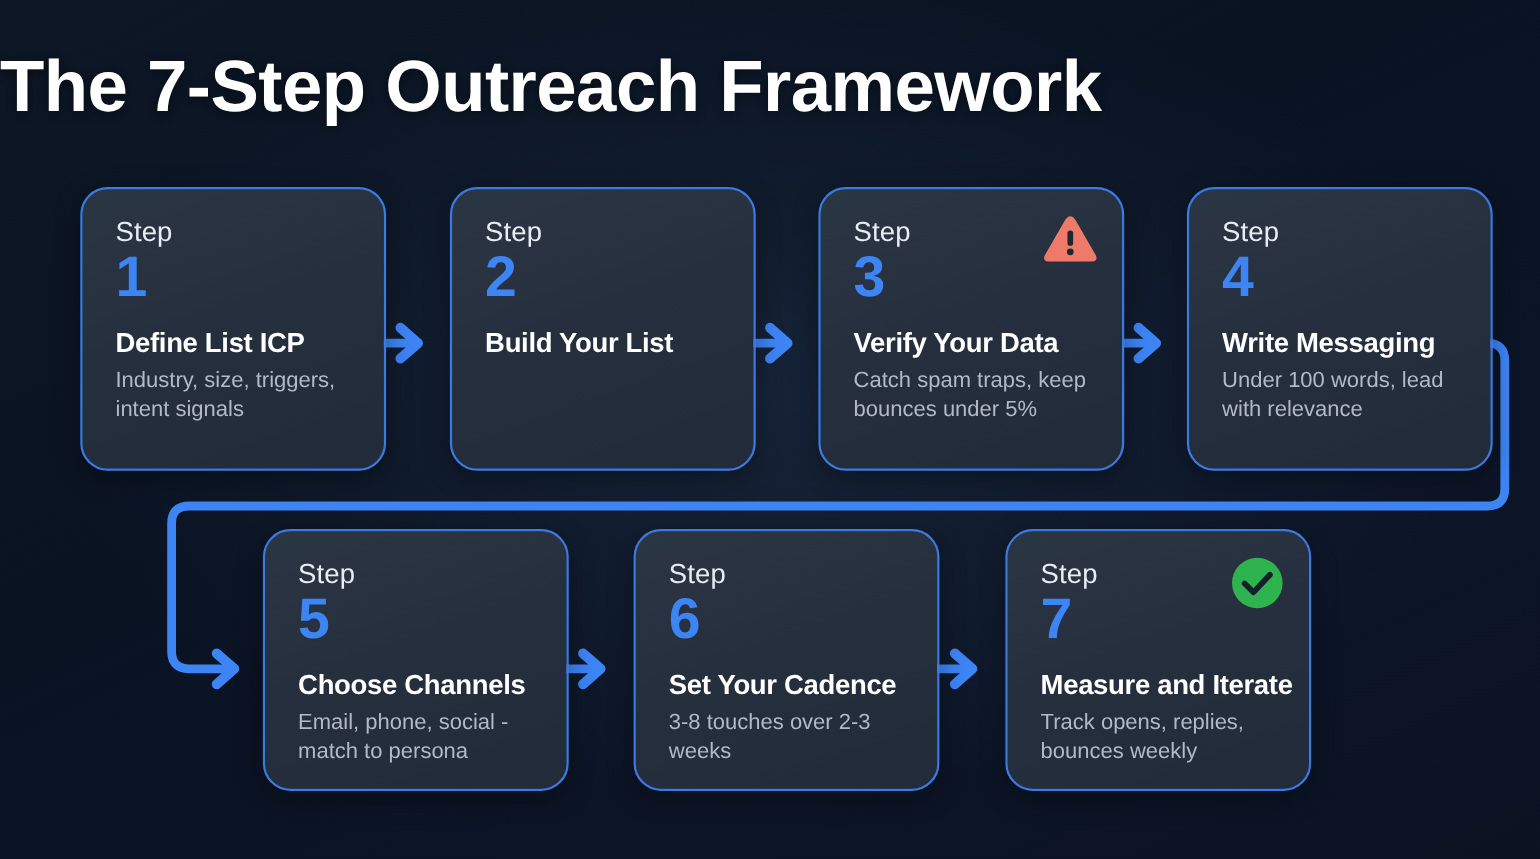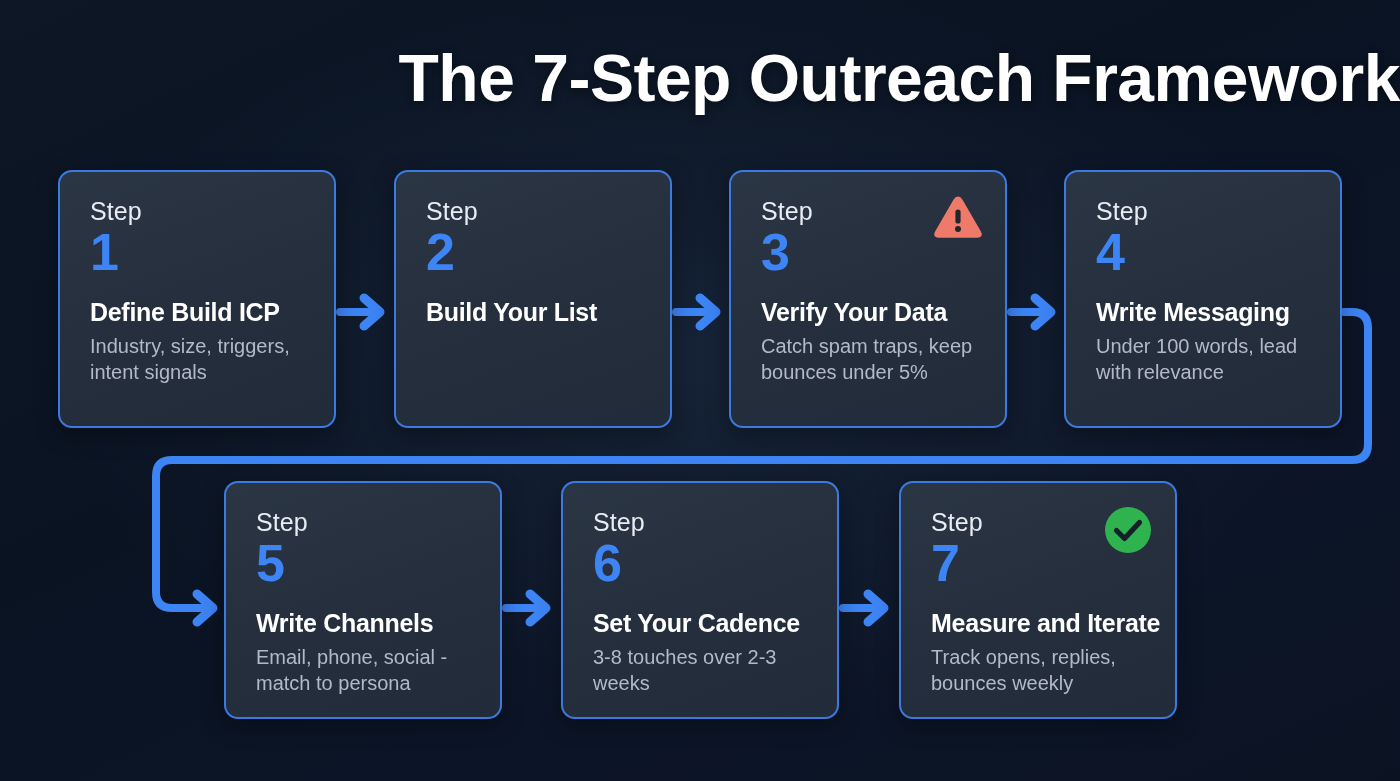--- a/index.html
+++ b/index.html
@@ -24,46 +24,47 @@
     width: 1400px;
     height: 781px;
   }
 
   
   .title {
     position: absolute;
     top: 40px;
     left: 0;
     width: 1400px;
-    text-align: right;
+    text-align: left;
     font-size: 66px;
     font-weight: 700;
     letter-spacing: -0.5px;
     color: #ffffff;
     text-shadow: 0 2px 10px rgba(0,0,0,0.45);
   }
 
   
   .wires {
     position: absolute;
     inset: 0;
     width: 1400px;
     height: 781px;
     pointer-events: none;
   }
 
   
   .card {
     position: absolute;
     border: 2px solid #3b7ae0;
-    border-radius: 14px;
+    border-radius: 25px;
     background: linear-gradient(160deg, #2b3645 0%, #262f3d 45%, #222b39 100%);
     box-shadow: 0 6px 22px rgba(0,0,0,0.34);
     padding: 26px 24px 22px 30px;
     overflow: hidden;
+    margin-left: 15px;
   }
 
   .step-label {
     font-size: 25px;
     font-weight: 400;
     color: #e8ecf3;
     line-height: 1.05;
     letter-spacing: 0.1px;
   }
 
@@ -167,21 +168,21 @@
 
     <g>
       <line class="wire" x1="843" y1="608" x2="881" y2="608"></line>
       <polyline class="head" points="868,594 884,608 868,622"></polyline>
     </g>
   </svg>
 
   <div class="card row1 c1">
     <div class="step-label">Step</div>
     <div class="step-num">1</div>
-    <div class="card-title">Define Build ICP</div>
+    <div class="card-title">Define List ICP</div>
     <div class="card-desc">Industry, size, triggers, intent signals</div>
   </div>
 
   <div class="card row1 c2">
     <div class="step-label">Step</div>
     <div class="step-num">2</div>
     <div class="card-title">Build Your List</div>
   </div>
 
   <div class="card row1 c3">
@@ -201,21 +202,21 @@
   <div class="card row1 c4">
     <div class="step-label">Step</div>
     <div class="step-num">4</div>
     <div class="card-title">Write Messaging</div>
     <div class="card-desc">Under 100 words, lead with relevance</div>
   </div>
 
   <div class="card row2 c5">
     <div class="step-label">Step</div>
     <div class="step-num">5</div>
-    <div class="card-title">Write Channels</div>
+    <div class="card-title">Choose Channels</div>
     <div class="card-desc">Email, phone, social - match to persona</div>
   </div>
 
   <div class="card row2 c6">
     <div class="step-label">Step</div>
     <div class="step-num">6</div>
     <div class="card-title">Set Your Cadence</div>
     <div class="card-desc">3-8 touches over 2-3 weeks</div>
   </div>
 

